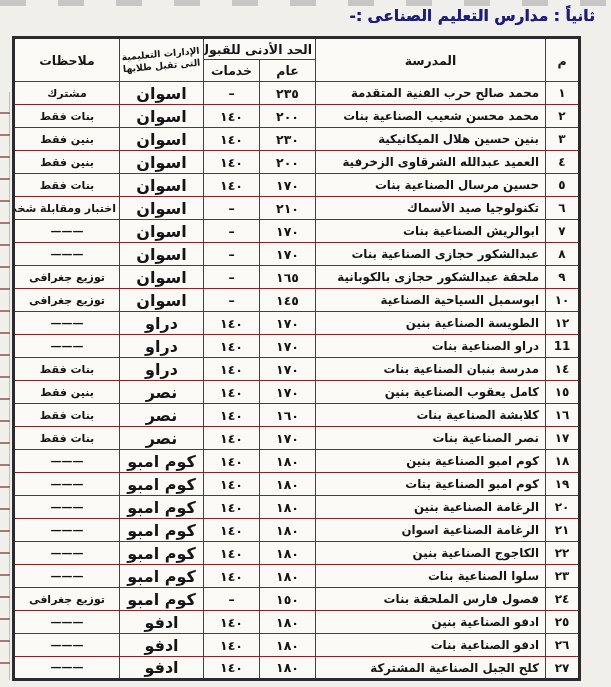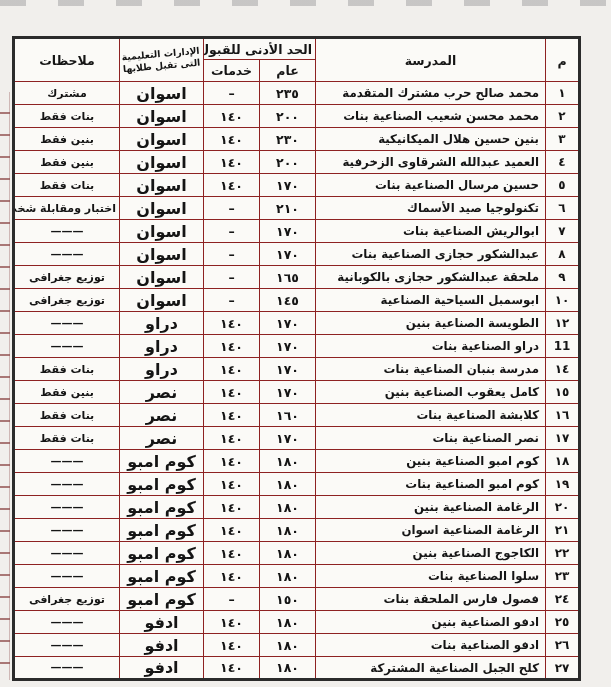--- a/index.html
+++ b/index.html
@@ -72,20 +72,21 @@
   }
 </style>
 </head>
 <body>
 
 <div class="page">
 
   <div class="top-noise"></div>
   <div class="edge-marks"></div>
 
+  <div class="doc-title">ثانياً : مدارس التعليم الصناعى :-</div>
 
   <table class="schools">
     <colgroup>
       <col style="width:34px">
       <col style="width:230px">
       <col style="width:56px">
       <col style="width:56px">
       <col style="width:84px">
       <col style="width:106px">
     </colgroup>
@@ -103,21 +104,21 @@
         <th rowspan="2">ملاحظات</th>
       </tr>
       <tr>
         <th>عام</th>
         <th>خدمات</th>
       </tr>
     </thead>
     <tbody>
         <tr>
           <td class="no">١</td>
-          <td class="school">محمد صالح حرب مشترك المتقدمة</td>
+          <td class="school">محمد صالح حرب الفنية المتقدمة</td>
           <td class="general">٢٣٥</td>
           <td class="services">–</td>
           <td class="admin">اسوان</td>
           <td class="notes">مشترك</td>
         </tr>
         <tr>
           <td class="no">٢</td>
           <td class="school">محمد محسن شعيب الصناعية بنات</td>
           <td class="general">٢٠٠</td>
           <td class="services">١٤٠</td>

